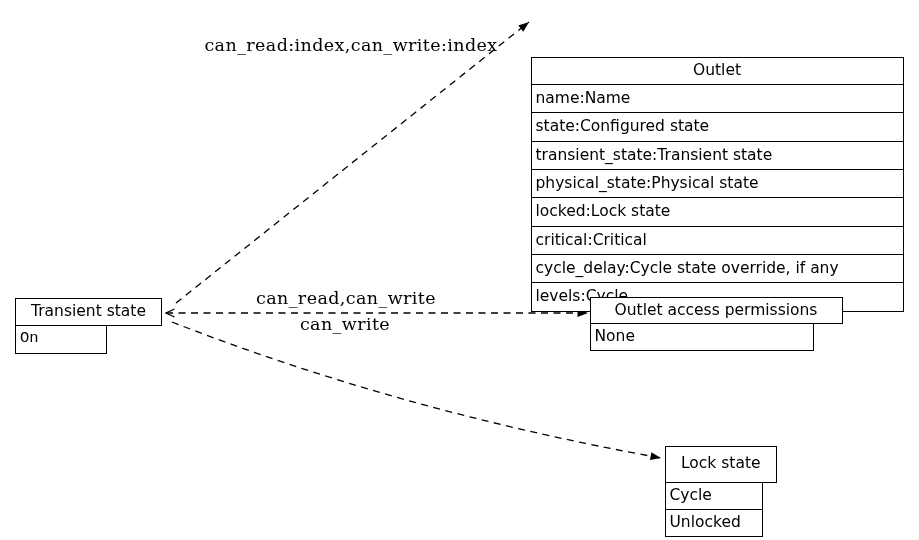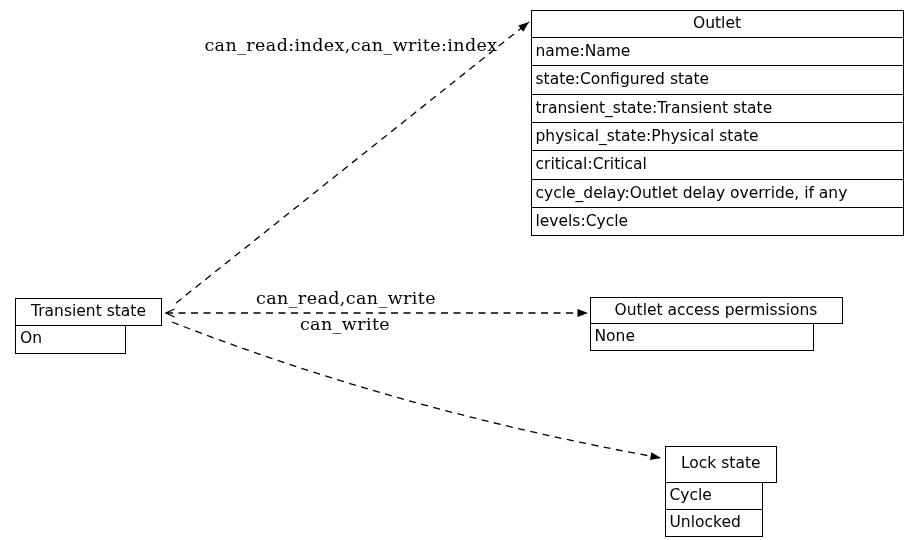--- a/index.html
+++ b/index.html
@@ -39,26 +39,26 @@
   .hdr {
     justify-content: center;
     padding: 0 2px;
   }
   .row {
     border-top: 0;
     padding-left: 4px;
   }
   
   #node-outlet { left: 530.5px; top: 10px; }
-  #node-outlet .hdr { width: 373px; height: 28px; }
+  #node-outlet .hdr { width: 373px; height: 28px; margin-top: 47px; }
   #node-outlet .row { width: 373px; height: 28.35px; }
   
   #node-transient { left: 15px; top: 298px; }
   #node-transient .hdr { width: 147px; height: 27.5px; }
-  #node-transient .row { width: 111px; height: 28px; }
+  #node-transient .row { width: 92px; height: 28px; font-family: Liberation Mono, monospace; }
   
   #node-perms { left: 589.5px; top: 297px; }
   #node-perms .hdr { width: 253px; height: 26.5px; }
   #node-perms .row { width: 224px; height: 27.7px; }
   
   #node-lock { left: 664.5px; top: 445.5px; }
   #node-lock .hdr { width: 112.5px; height: 37px; }
   #node-lock .row { width: 98.5px; height: 27px; }
 
   .edge-label {
@@ -102,22 +102,23 @@
   <div class="edge-label" id="lbl-outlet">can_read:index,can_write:index</div>
   <div class="edge-label" id="lbl-perms">can_read,can_write</div>
   <div class="edge-label" id="lbl-lock">can_write</div>
 
   <div class="node" id="node-outlet">
     <div class="hdr">Outlet</div>
     <div class="row">name:Name</div>
     <div class="row">state:Configured state</div>
     <div class="row">transient_state:Transient state</div>
     <div class="row">physical_state:Physical state</div>
+    <div class="row">locked:Lock state</div>
     <div class="row">critical:Critical</div>
-    <div class="row">cycle_delay:Outlet delay override, if any</div>
+    <div class="row">cycle_delay:Cycle state override, if any</div>
     <div class="row">levels:Cycle</div>
   </div>
 
   <div class="node" id="node-transient">
     <div class="hdr">Transient state</div>
     <div class="row">On</div>
   </div>
 
   <div class="node" id="node-perms">
     <div class="hdr">Outlet access permissions</div>

